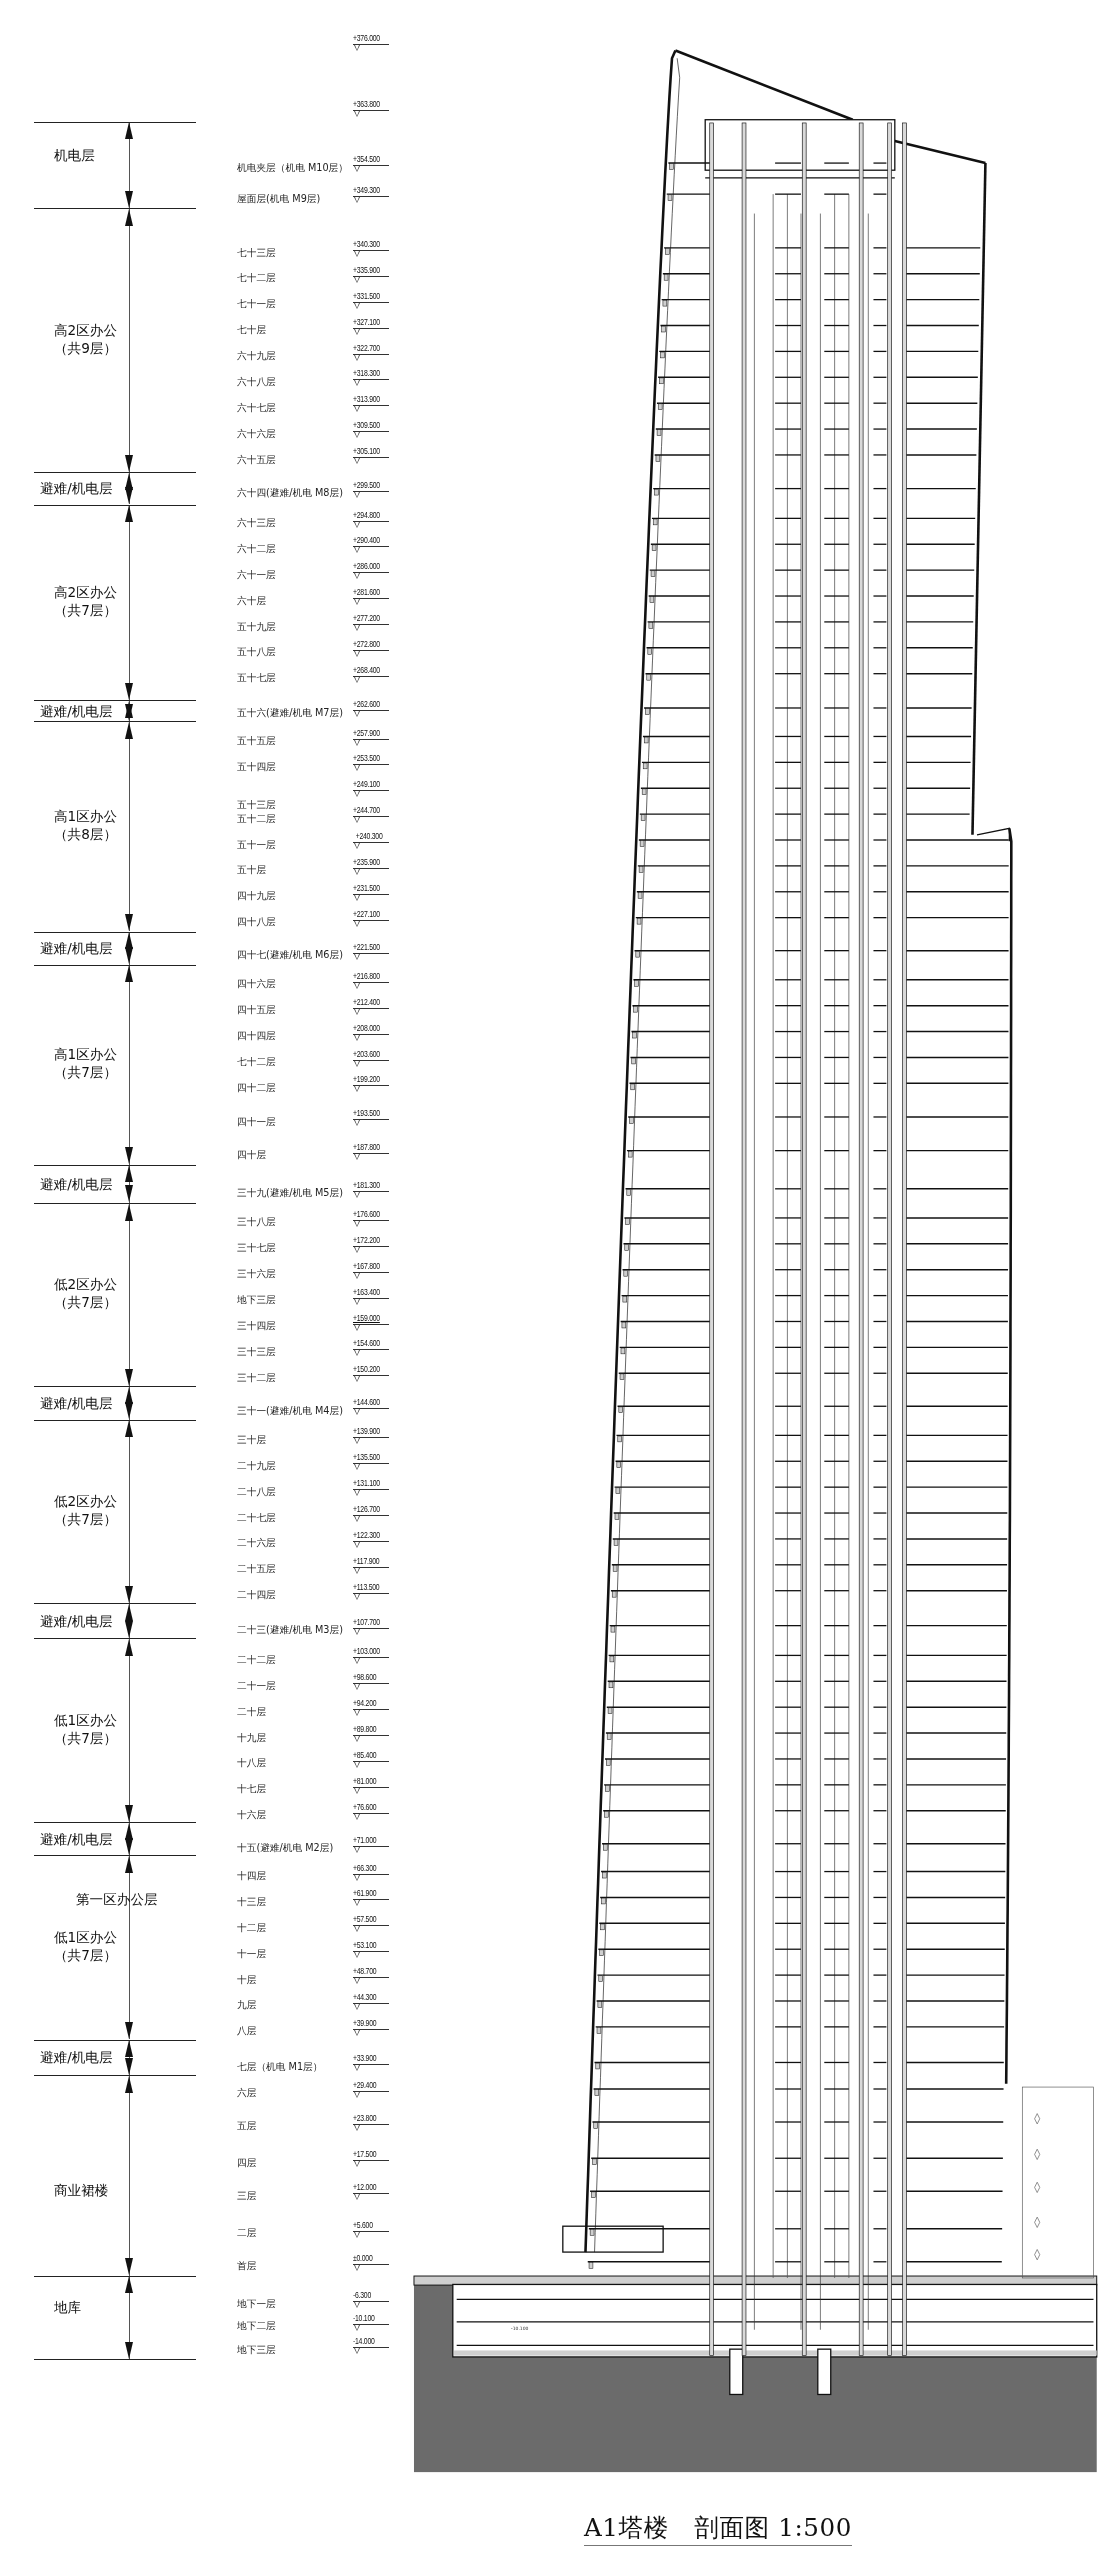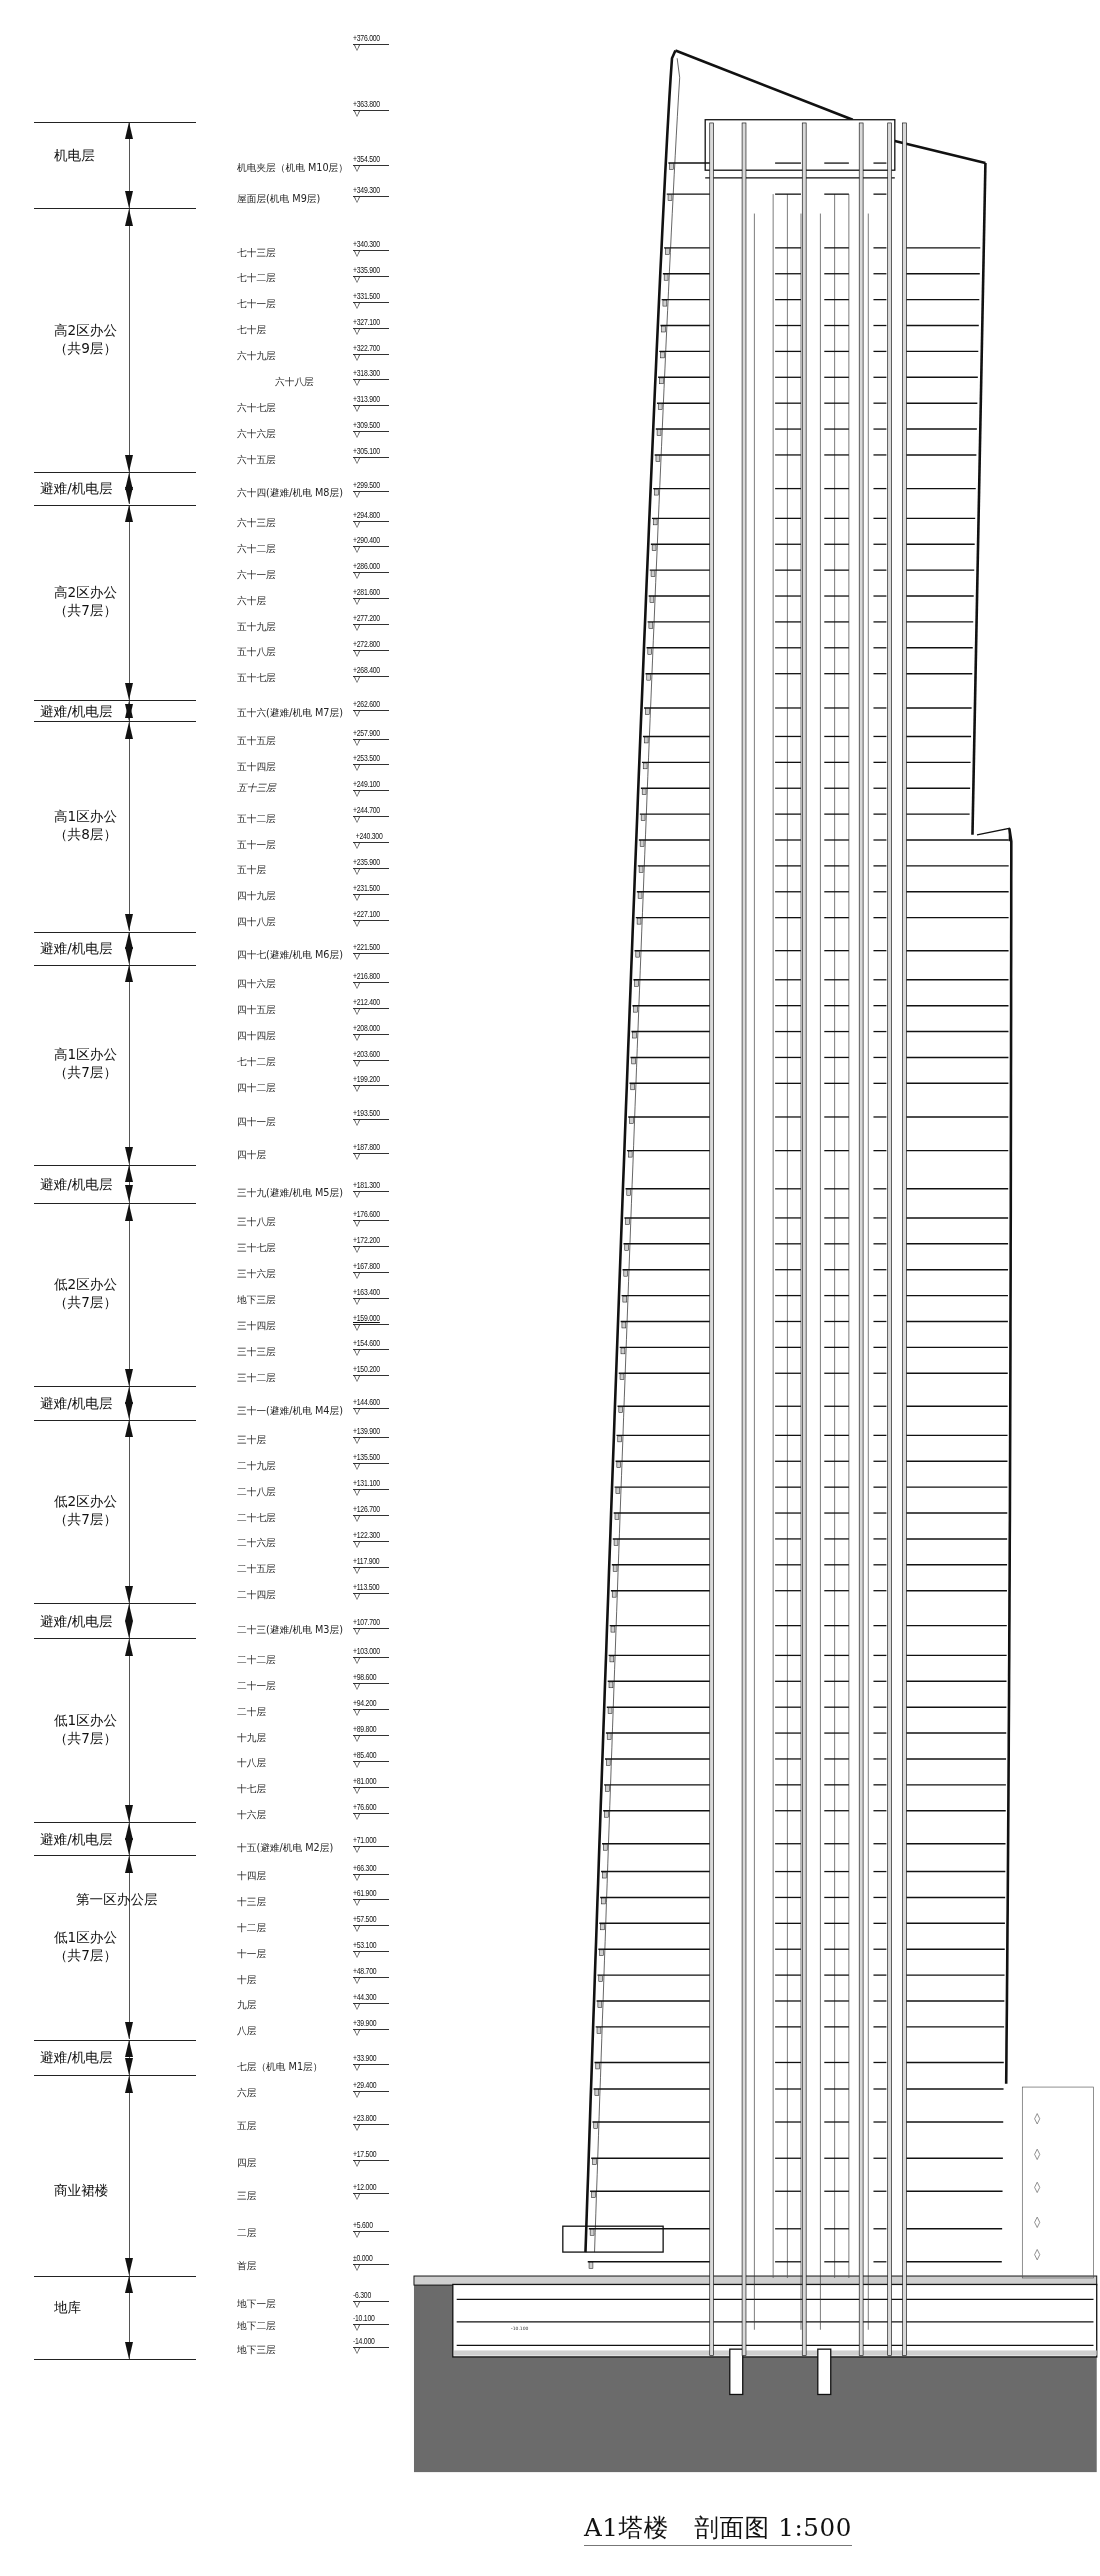--- a/index.html
+++ b/index.html
@@ -169,21 +169,21 @@
       <span class="val">+327.100</span>
       <span class="rule"></span>
       <span class="tri"></span>
     </div>
     <div class="floor-name" style="top: 350px;">六十九层</div>
     <div class="elev" style="top: 344px;">
       <span class="val">+322.700</span>
       <span class="rule"></span>
       <span class="tri"></span>
     </div>
-    <div class="floor-name" style="top: 376px; margin-left: 38px;">六十八层</div>
+    <div class="floor-name" style="top: 376px;">六十八层</div>
     <div class="elev" style="top: 369px;">
       <span class="val">+318.300</span>
       <span class="rule"></span>
       <span class="tri"></span>
     </div>
     <div class="floor-name" style="top: 402px;">六十七层</div>
     <div class="elev" style="top: 395px;">
       <span class="val">+313.900</span>
       <span class="rule"></span>
       <span class="tri"></span>
@@ -259,21 +259,21 @@
       <span class="val">+257.900</span>
       <span class="rule"></span>
       <span class="tri"></span>
     </div>
     <div class="floor-name" style="top: 761px;">五十四层</div>
     <div class="elev" style="top: 754px;">
       <span class="val">+253.500</span>
       <span class="rule"></span>
       <span class="tri"></span>
     </div>
-    <div class="floor-name" style="top: 782px; font-style: italic;">五十三层</div>
+    <div class="floor-name" style="top: 799px;">五十三层</div>
     <div class="elev" style="top: 780px;">
       <span class="val">+249.100</span>
       <span class="rule"></span>
       <span class="tri"></span>
     </div>
     <div class="floor-name" style="top: 813px;">五十二层</div>
     <div class="elev" style="top: 806px;">
       <span class="val">+244.700</span>
       <span class="rule"></span>
       <span class="tri"></span>

